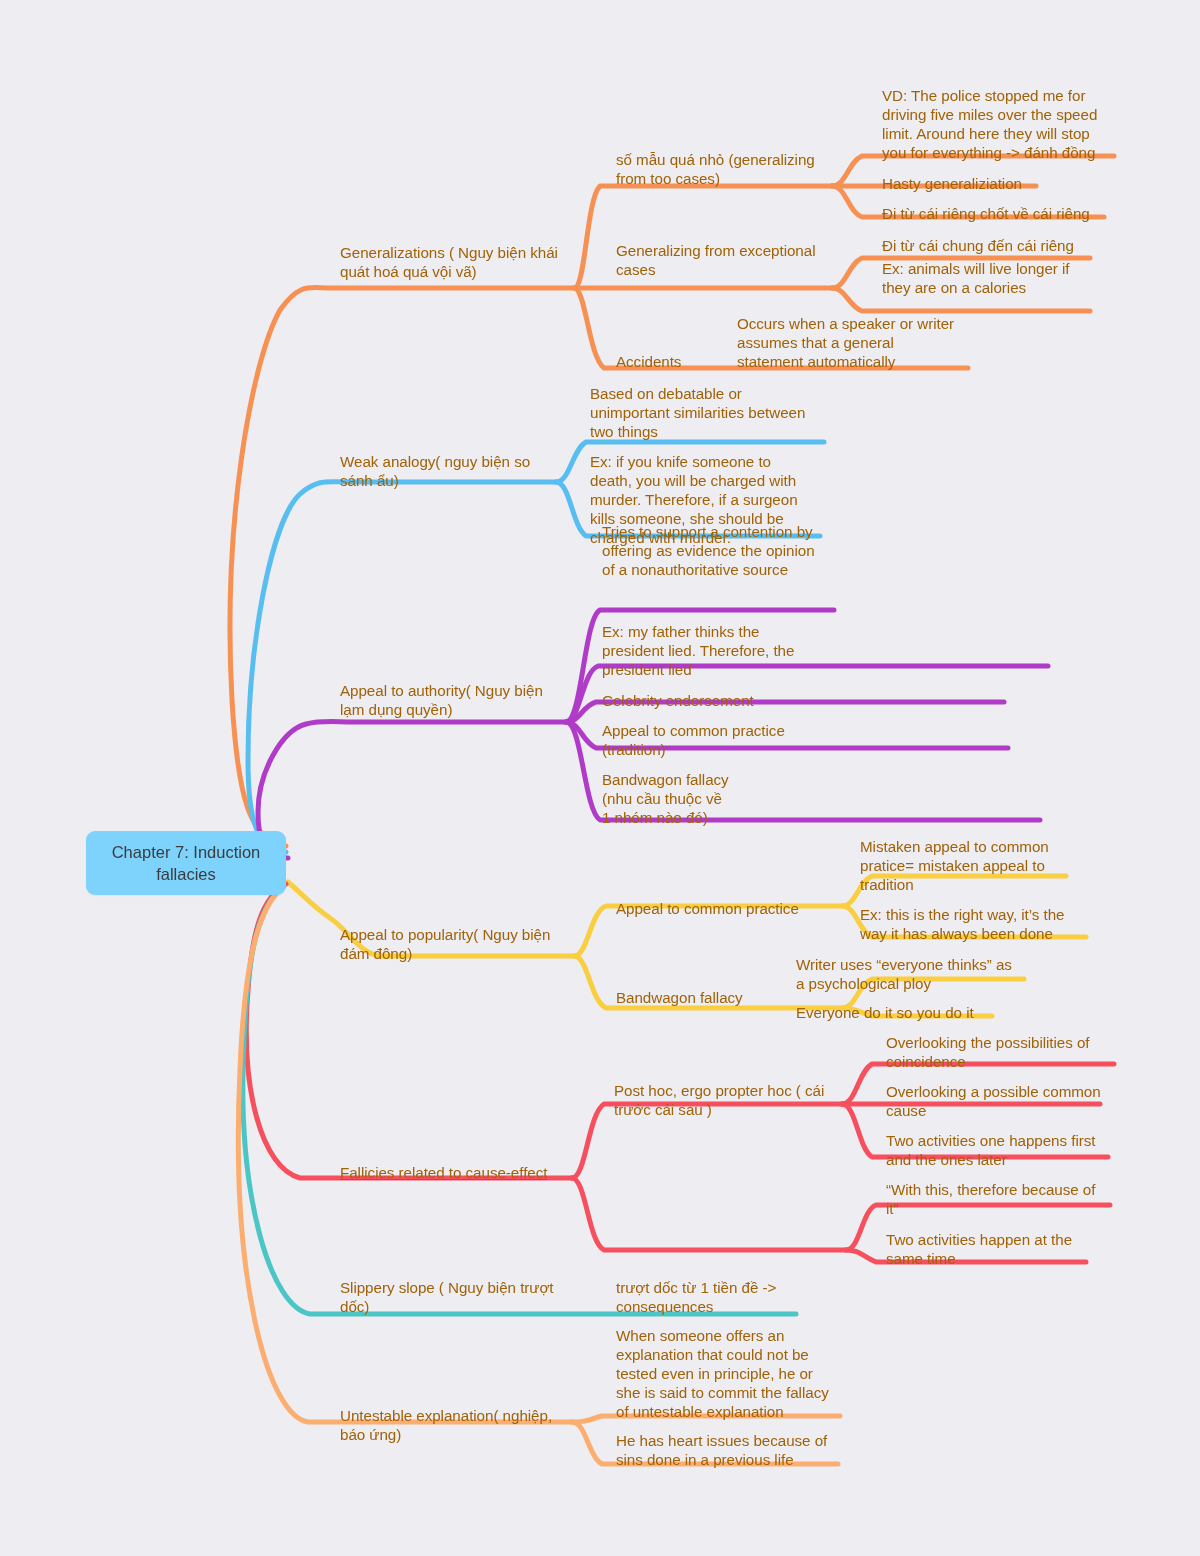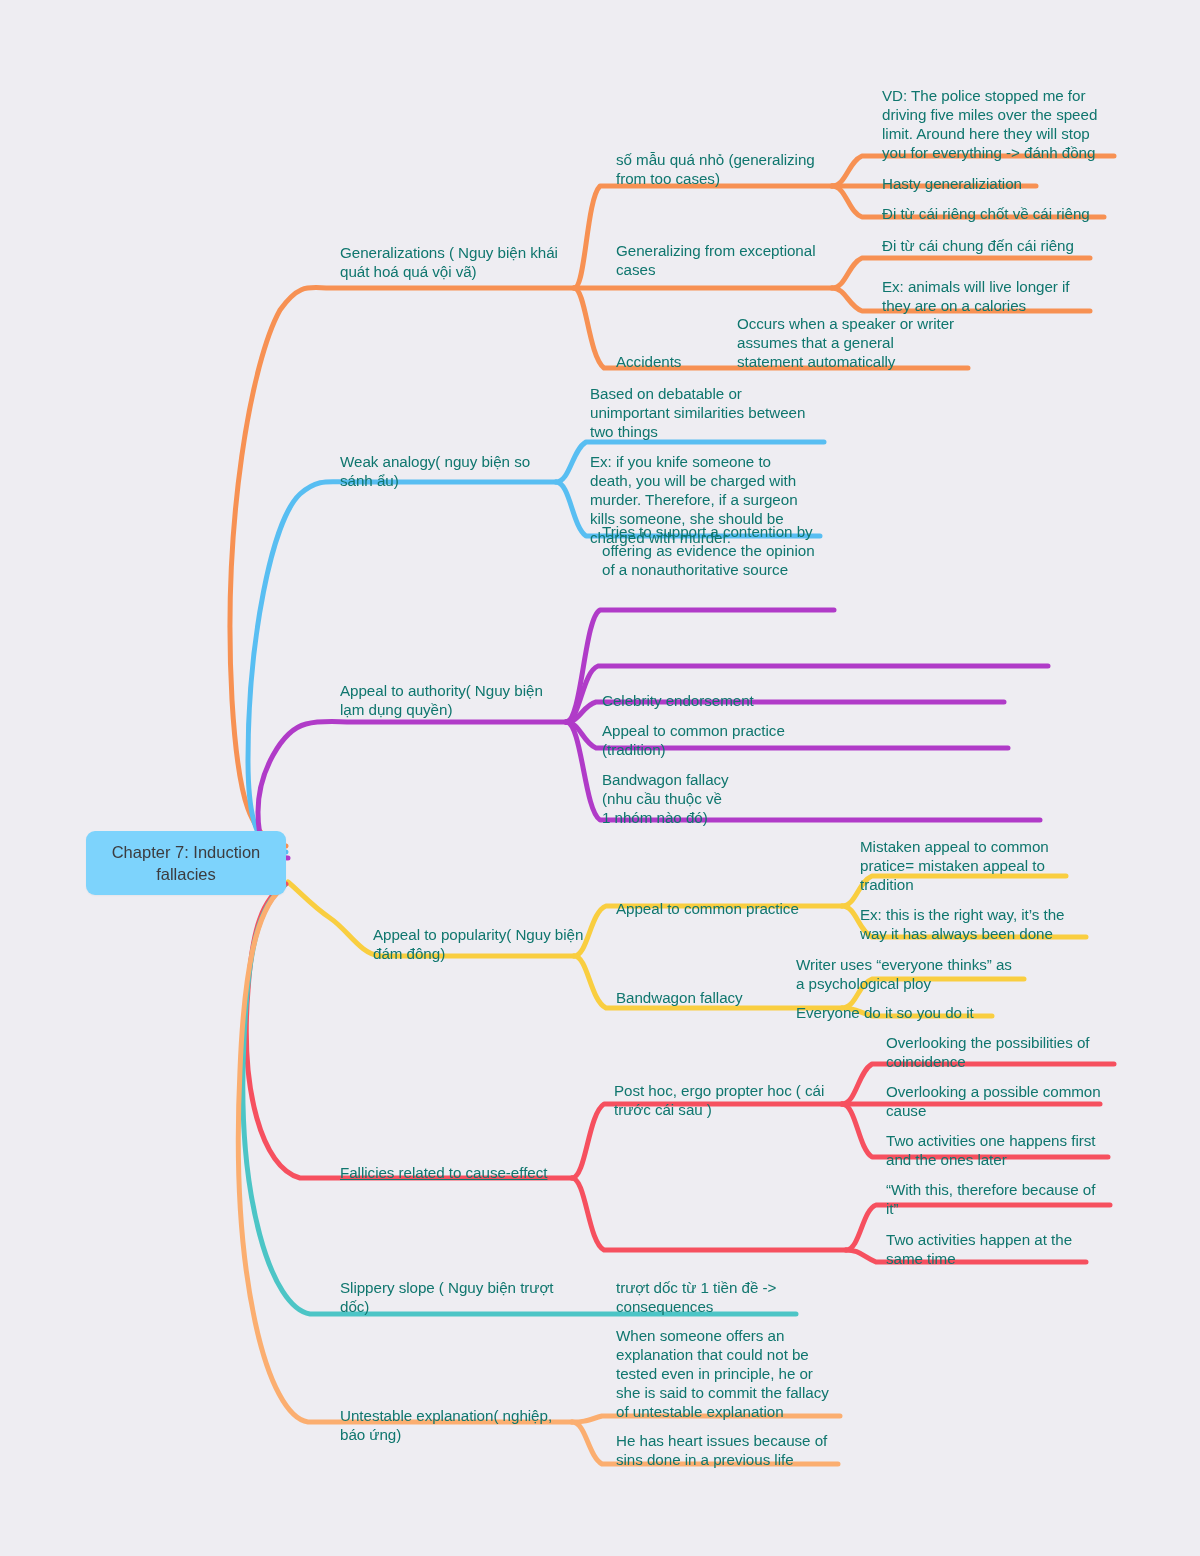--- a/index.html
+++ b/index.html
@@ -10,21 +10,21 @@
     color:#58585c;
     overflow:hidden;
     position:relative;
   }
   #map{position:absolute;left:0;top:0;width:1200px;height:1556px;}
   svg#links{position:absolute;left:0;top:0;width:1200px;height:1556px;}
   .node{
     position:absolute;
     font-size:15.2px;
     line-height:19px;
-    color:#0f766e;
+    color:#a16207;
     white-space:pre-line;
     letter-spacing:-0.05px;
   }
   .root{
     position:absolute;
     background:#7dd3fc;
     border-radius:9px;
     text-align:center;
     font-size:16.5px;
     line-height:22px;
@@ -125,21 +125,21 @@
   <div class="node" style="left:882px;top:86px;width:236px;">VD: The police stopped me for
 driving five miles over the speed
 limit. Around here they will stop
 you for everything -&gt; đánh đồng</div>
   <div class="node" style="left:882px;top:174px;width:240px;">Hasty generaliziation</div>
   <div class="node" style="left:882px;top:204px;width:240px;">Đi từ cái riêng chốt về cái riêng</div>
 
   <div class="node" style="left:616px;top:241px;width:240px;">Generalizing from exceptional
 cases</div>
   <div class="node" style="left:882px;top:236px;width:240px;">Đi từ cái chung đến cái riêng</div>
-  <div class="node" style="left:882px;top:259px;width:240px;margin-top:18px;">Ex: animals will live longer if
+  <div class="node" style="left:882px;top:259px;width:240px;">Ex: animals will live longer if
 they are on a calories</div>
 
   <div class="node" style="left:616px;top:352px;width:160px;">Accidents</div>
   <div class="node" style="left:737px;top:314px;width:236px;">Occurs when a speaker or writer
 assumes that a general
 statement automatically</div>
 
   <div class="node" style="left:340px;top:452px;width:232px;">Weak analogy( nguy biện so
 sánh ẩu)</div>
   <div class="node" style="left:590px;top:384px;width:240px;">Based on debatable or
@@ -149,28 +149,31 @@
 death, you will be charged with
 murder. Therefore, if a surgeon
 kills someone, she should be
 charged with murder.</div>
 
   <div class="node" style="left:340px;top:681px;width:234px;">Appeal to authority( Nguy biện
 lạm dụng quyền)</div>
   <div class="node" style="left:602px;top:522px;width:240px;">Tries to support a contention by
 offering as evidence the opinion
 of a nonauthoritative source</div>
+  <div class="node" style="left:602px;top:622px;width:230px;">Ex: my father thinks the
+president lied. Therefore, the
+president lied</div>
   <div class="node" style="left:602px;top:691px;width:250px;">Celebrity endorsement</div>
   <div class="node" style="left:602px;top:721px;width:230px;">Appeal to common practice
 (tradition)</div>
   <div class="node" style="left:602px;top:770px;width:230px;">Bandwagon fallacy
 (nhu cầu thuộc về
 1 nhóm nào đó)</div>
 
-  <div class="node" style="left:340px;top:925px;width:238px;margin-left:33px;">Appeal to popularity( Nguy biện
+  <div class="node" style="left:340px;top:925px;width:238px;">Appeal to popularity( Nguy biện
 đám đông)</div>
   <div class="node" style="left:616px;top:899px;width:240px;">Appeal to common practice</div>
   <div class="node" style="left:860px;top:837px;width:224px;">Mistaken appeal to common
 pratice= mistaken appeal to
 tradition</div>
   <div class="node" style="left:860px;top:905px;width:236px;">Ex: this is the right way, it’s the
 way it has always been done</div>
   <div class="node" style="left:616px;top:988px;width:200px;">Bandwagon fallacy</div>
   <div class="node" style="left:796px;top:955px;width:244px;">Writer uses “everyone thinks” as
 a psychological ploy</div>

